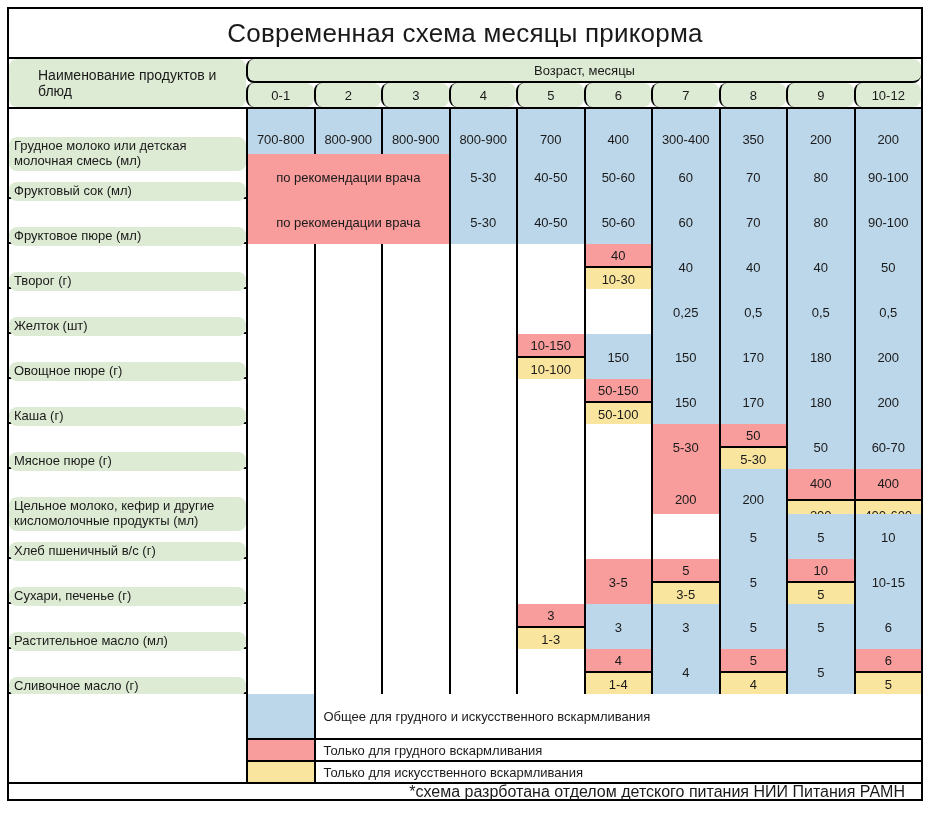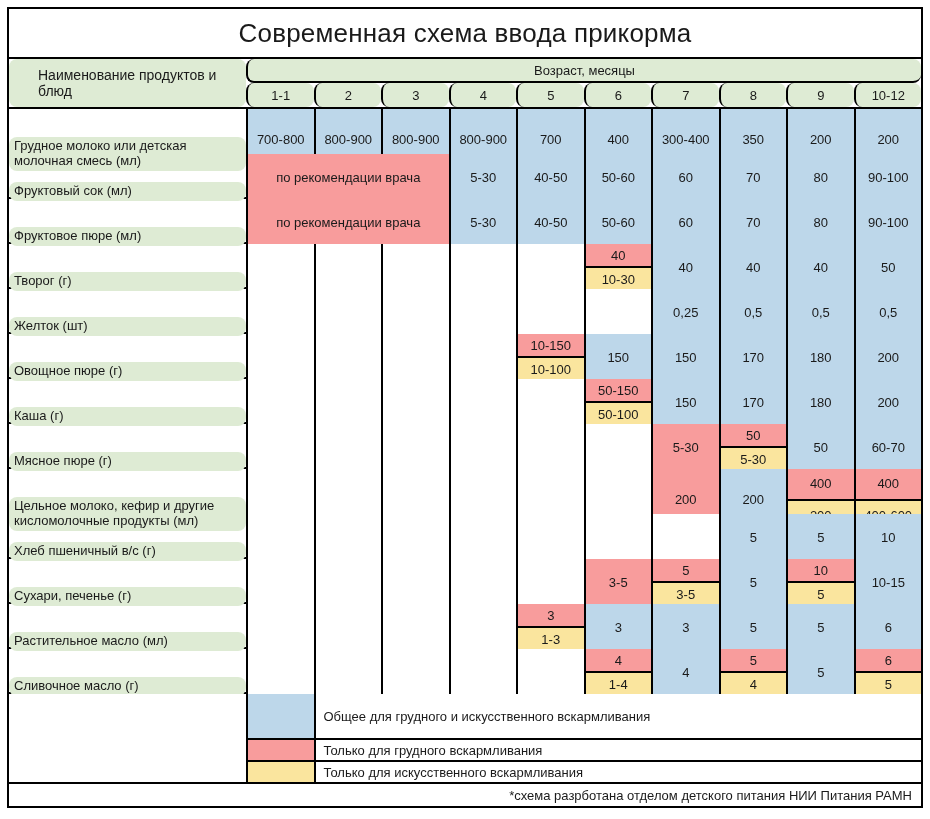--- a/index.html
+++ b/index.html
@@ -40,35 +40,35 @@
   
   .legend { display:grid; grid-template-columns:237px calc((100% - 237px)/10) 1fr;
             grid-template-rows:44px 22px 22px; border-top:2px solid #000; }
   .legend .corner { grid-row:1 / 4; grid-column:1; background:#fff; }
   .legend .swatch { grid-column:2; border-left:2px solid #000; }
   .legend .ltext  { grid-column:3; border-left:2px solid #000; display:flex; align-items:center;
             padding-left:8px; font-size:13px; background:#fff; }
   .legend .r2 { border-top:2px solid #000;text-align:right; }
   .legend .r3 { border-top:2px solid #000; }
 
-  .footer { height:24px; border-top:2px solid #000; display:flex; align-items:center;
-            justify-content:flex-end; padding-right:9px; font-size:13px; background:#fff; }
+  .footer { height:17px; border-top:2px solid #000; display:flex; align-items:center;
+            justify-content:flex-end; padding-right:16px; font-size:16px; background:#fff; }
 </style>
 </head>
 <body>
 
 <div class="page">
 
-  <div class="title-row">Современная схема ввода прикорма</div>
+  <div class="title-row">Современная схема месяцы прикорма</div>
 
   <div class="thead">
     <div class="products-hdr c-green">Наименование продуктов и блюд</div>
     <div class="age-hdr c-green">Возраст, месяцы</div>
 
-  <div class="age-col c-green">1-1</div>
+  <div class="age-col c-green">0-1</div>
       <div class="age-col c-green">2</div>
       <div class="age-col c-green">3</div>
       <div class="age-col c-green">4</div>
       <div class="age-col c-green">5</div>
       <div class="age-col c-green">6</div>
       <div class="age-col c-green">7</div>
       <div class="age-col c-green">8</div>
       <div class="age-col c-green">9</div>
       <div class="age-col c-green">10-12</div>
     </div>

